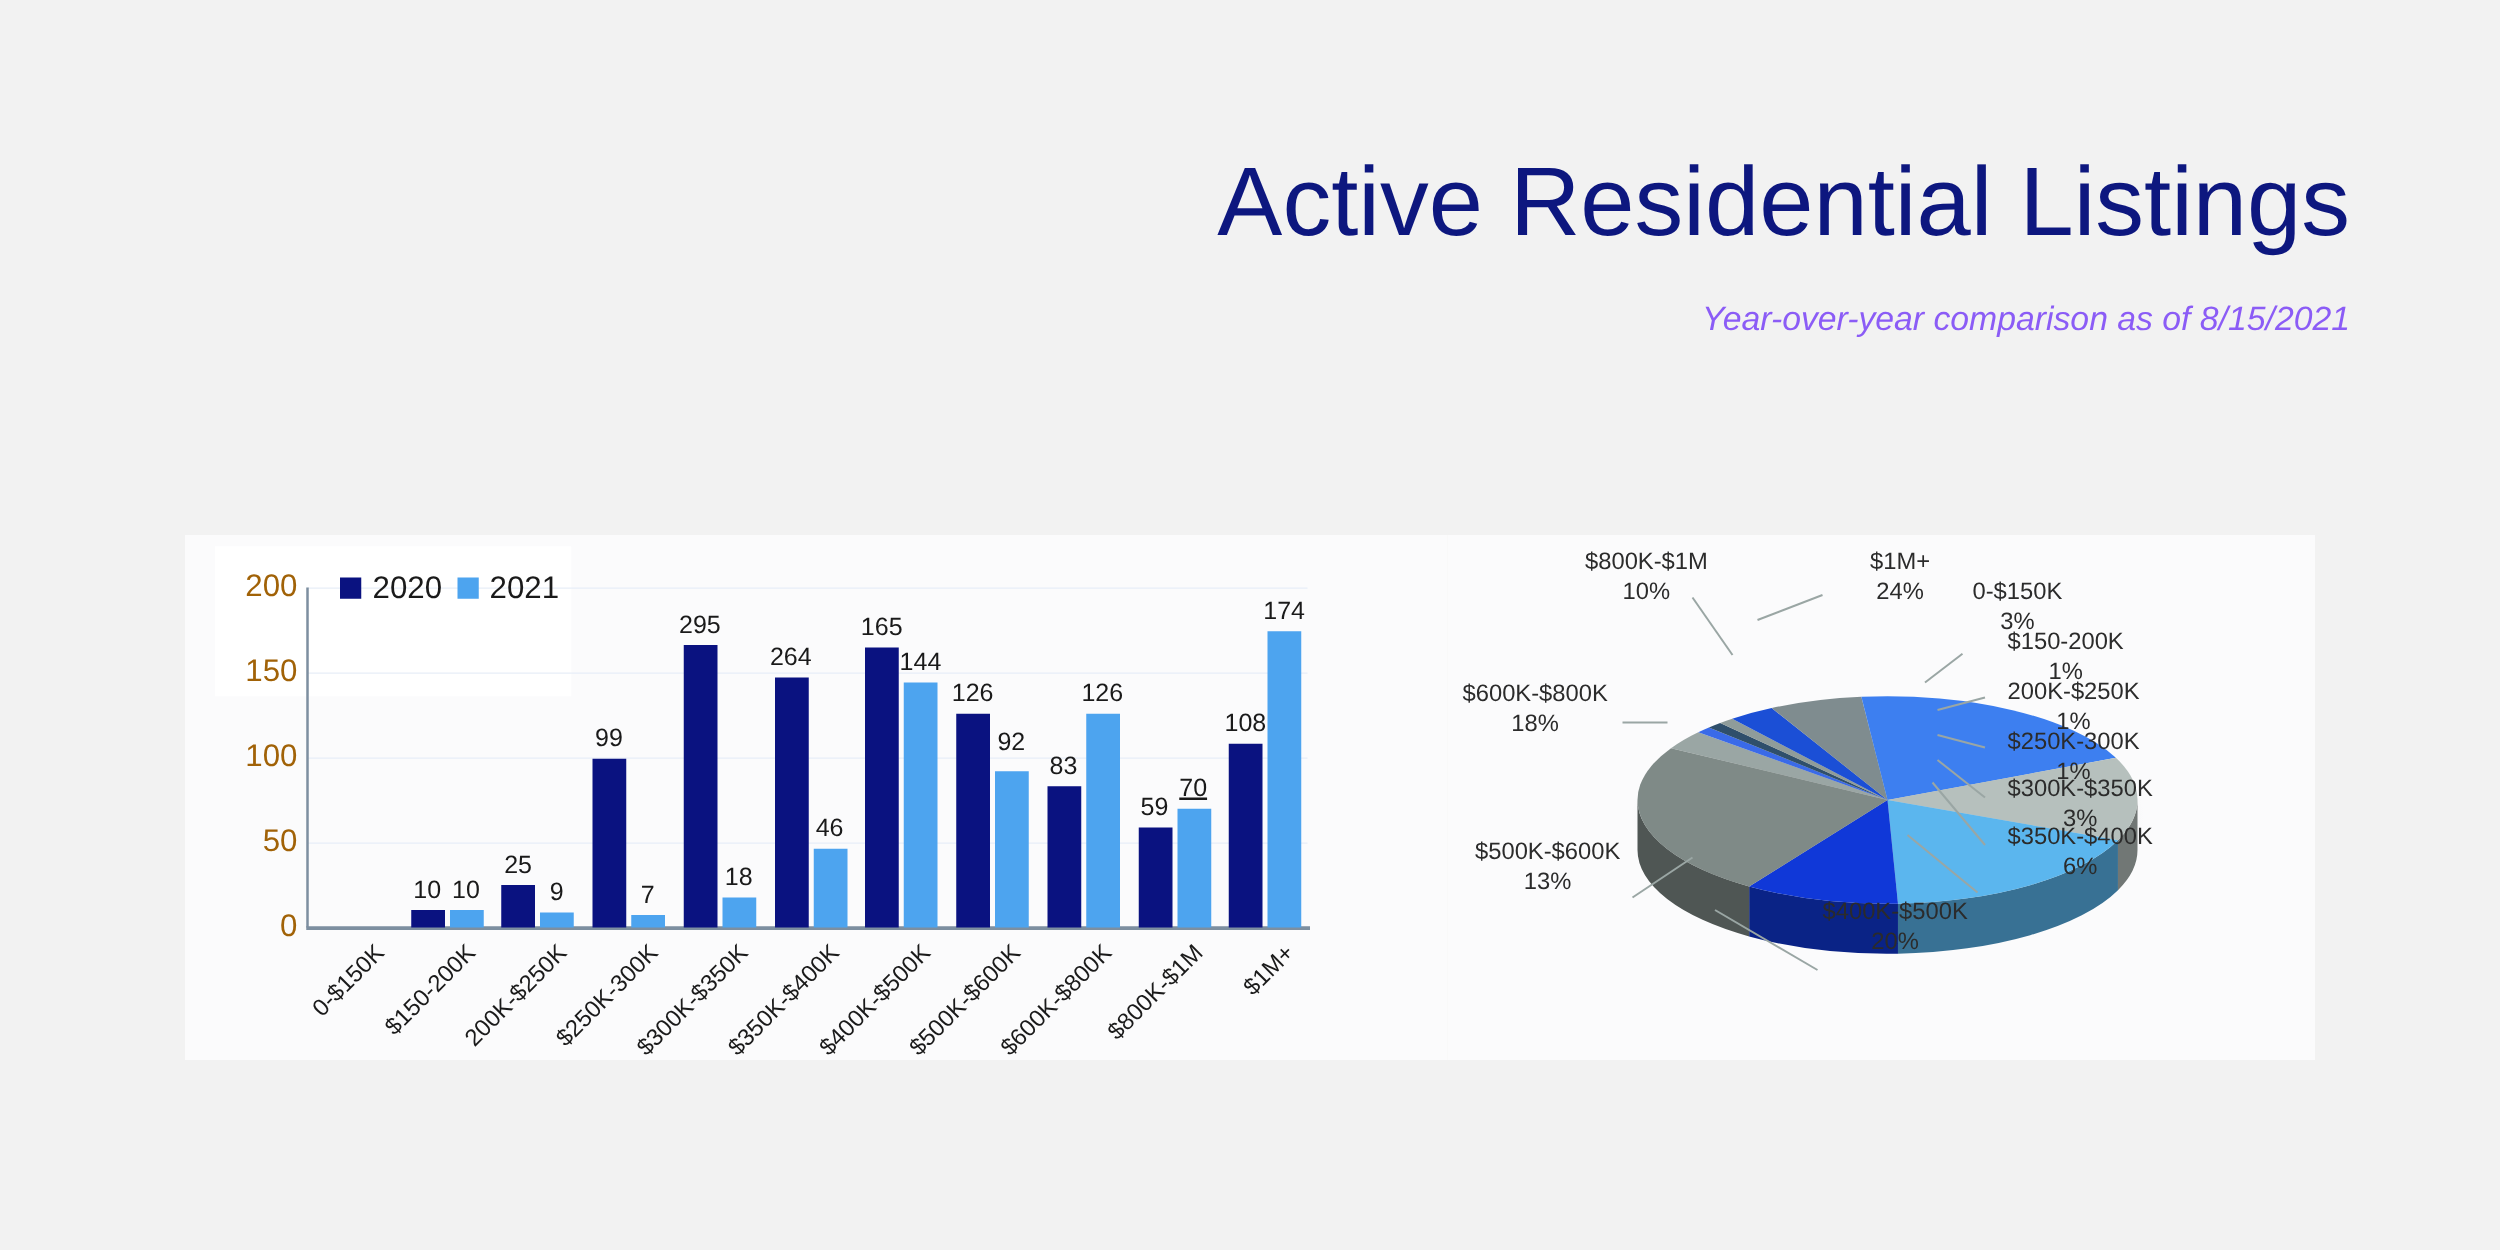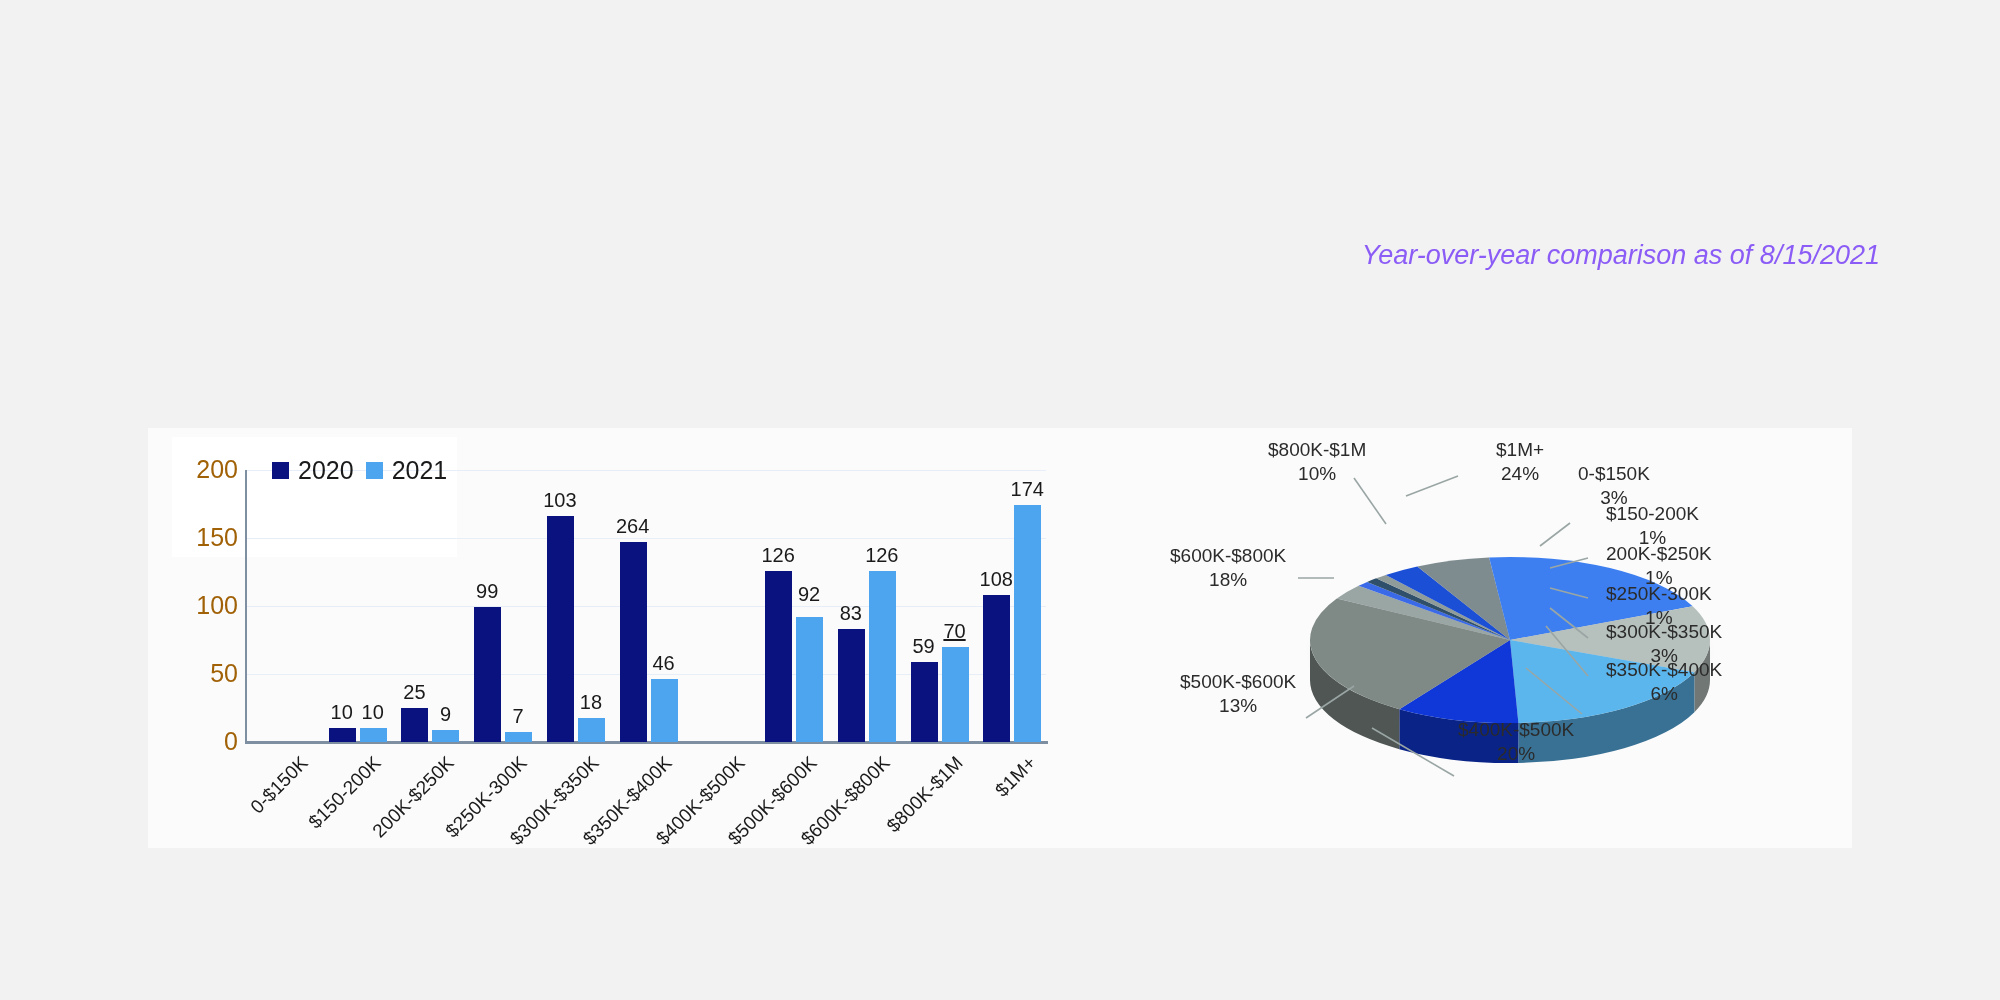--- a/index.html
+++ b/index.html
@@ -100,20 +100,21 @@
     white-space: nowrap; text-align: center;
   }
   .pie-label .pct { display: block; }
 </style>
 </head>
 <body>
 
 <div id="root">
 
   <div id="header">
+    <div id="page-title">Active Residential Listings</div>
     <div id="page-subtitle">Year-over-year comparison as of 8/15/2021</div>
   </div>
 
   <div class="panel" id="bar-panel"></div>
   <div id="bar-plot-bg"></div>
 
   <div id="bar-chart-area">
     <div id="bar-inner">
 
       <div id="grid-and-ticks">
@@ -157,29 +158,35 @@
             <div class="bar-value v2021" style="bottom: 16.24px;">9</div>
           </div>
           <div class="bar-group" style="left: 224.182px; width: 72.7273px;">
             <div class="bar y2020" style="height: 134.64px; background: rgb(10, 18, 128);"></div>
             <div class="bar-value v2020" style="bottom: 138.64px;">99</div>
             <div class="bar y2021" style="height: 9.52px; background: rgb(77, 164, 239);"></div>
             <div class="bar-value v2021" style="bottom: 13.52px;">7</div>
           </div>
           <div class="bar-group" style="left: 296.909px; width: 72.7273px;">
             <div class="bar y2020" style="height: 225.76px; background: rgb(10, 18, 128);"></div>
-            <div class="bar-value v2020" style="bottom: 229.76px;">103</div>
+            <div class="bar-value v2020" style="bottom: 229.76px;">295</div>
             <div class="bar y2021" style="height: 24.48px; background: rgb(77, 164, 239);"></div>
             <div class="bar-value v2021" style="bottom: 28.48px;">18</div>
           </div>
           <div class="bar-group" style="left: 369.636px; width: 72.7273px;">
             <div class="bar y2020" style="height: 199.92px; background: rgb(10, 18, 128);"></div>
             <div class="bar-value v2020" style="bottom: 203.92px;">264</div>
             <div class="bar y2021" style="height: 62.56px; background: rgb(77, 164, 239);"></div>
             <div class="bar-value v2021" style="bottom: 66.56px;">46</div>
+          </div>
+          <div class="bar-group" style="left: 442.364px; width: 72.7273px;">
+            <div class="bar y2020" style="height: 224.4px; background: rgb(10, 18, 128);"></div>
+            <div class="bar-value v2020" style="bottom: 228.4px;">165</div>
+            <div class="bar y2021" style="height: 195.84px; background: rgb(77, 164, 239);"></div>
+            <div class="bar-value v2021" style="bottom: 199.84px;">144</div>
           </div>
           <div class="bar-group" style="left: 515.091px; width: 72.7273px;">
             <div class="bar y2020" style="height: 171.36px; background: rgb(10, 18, 128);"></div>
             <div class="bar-value v2020" style="bottom: 175.36px;">126</div>
             <div class="bar y2021" style="height: 125.12px; background: rgb(77, 164, 239);"></div>
             <div class="bar-value v2021" style="bottom: 136px; margin-top: 44px;">92</div>
           </div>
           <div class="bar-group" style="left: 587.818px; width: 72.7273px;">
             <div class="bar y2020" style="height: 112.88px; background: rgb(10, 18, 128);"></div>
             <div class="bar-value v2020" style="bottom: 116.88px;">83</div>

